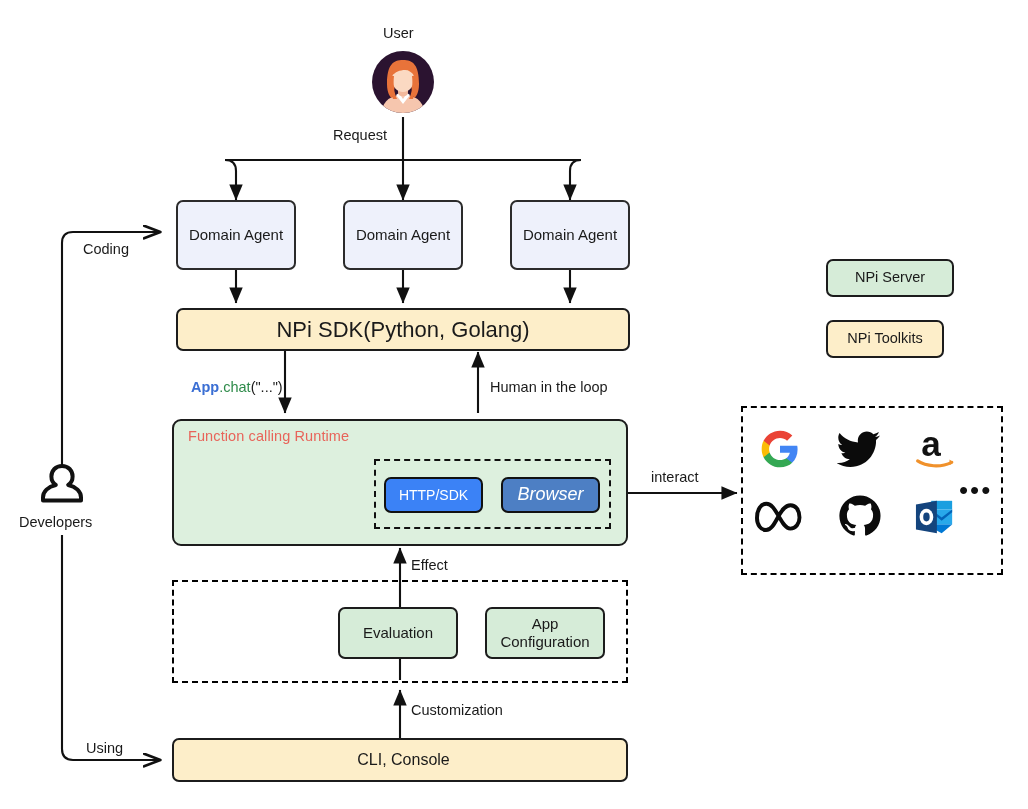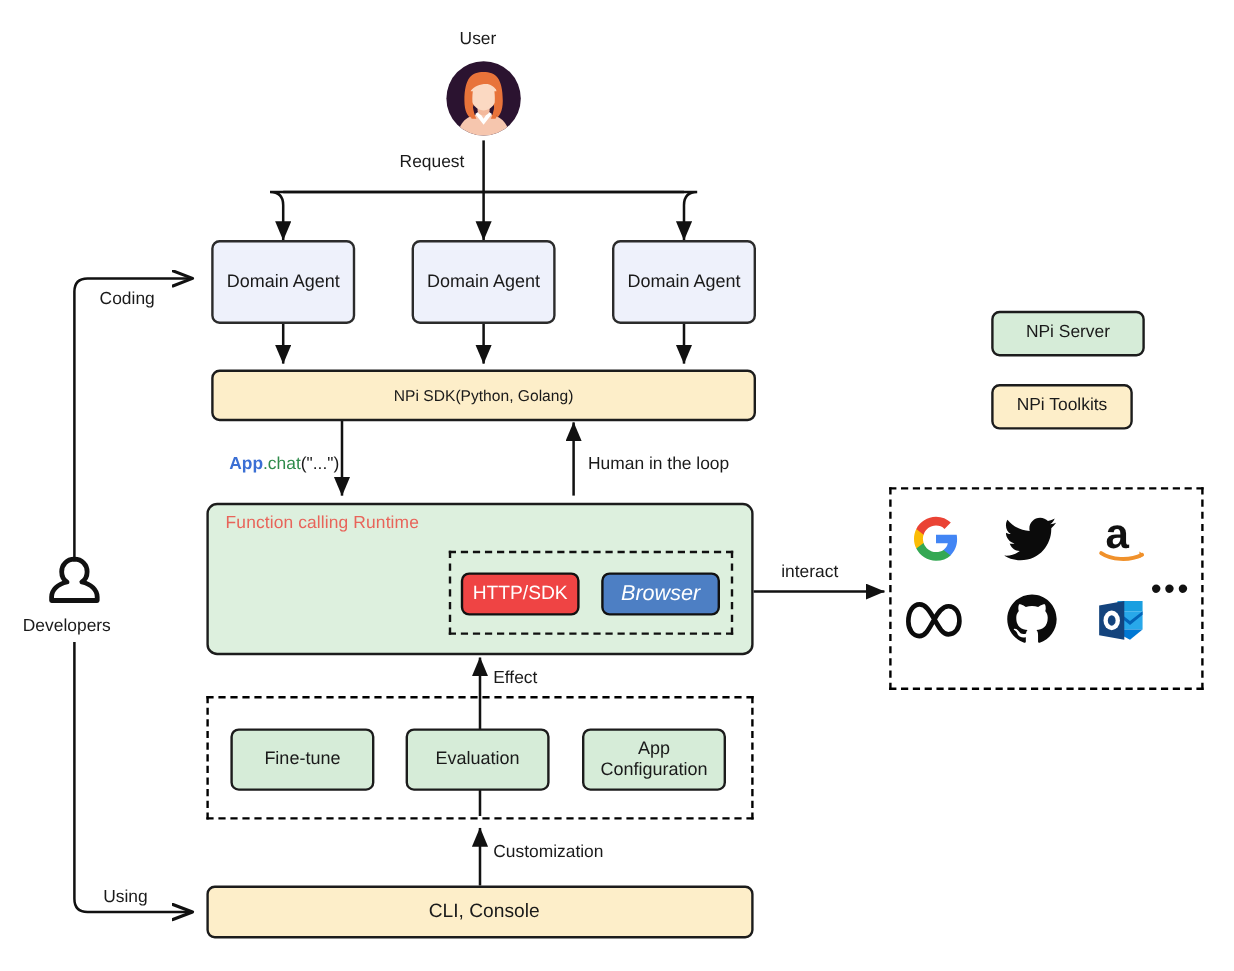--- a/index.html
+++ b/index.html
@@ -58,24 +58,24 @@
     align-items: flex-start;
     justify-content: flex-start;
   }
   .box-llm {
     background: #3d9a57;
     border-color: #111111;
     color: #ffffff;
     font-size: 15px;
   }
   .box-http {
-    background: #ef4444;
+    background: #3b82f6;
     border-color: #111111;
     color: #ffffff;
-    font-size: 16px;
+    font-size: 14px;
     text-align: center;
   }
   .box-browser {
     background: #4d7fc4;
     border-color: #111111;
     color: #ffffff;
     font-size: 18px;
     font-style: italic;
   }
   .box-green-sm {
@@ -231,21 +231,21 @@
   <div class="box box-agent" style="left:176px; top:200px; width:120px; height:70px;">
     <span>Domain Agent</span>
   </div>
   <div class="box box-agent" style="left:343px; top:200px; width:120px; height:70px;">
     <span>Domain Agent</span>
   </div>
   <div class="box box-agent" style="left:510px; top:200px; width:120px; height:70px;">
     <span>Domain Agent</span>
   </div>
 
-  <div class="box box-sdk" style="left:176px; top:308px; width:454px; height:43px; font-size:13px;">
+  <div class="box box-sdk" style="left:176px; top:308px; width:454px; height:43px; font-size:22px;">
     <span>NPi SDK(Python, Golang)</span>
   </div>
 
   <div class="code-label" style="left:191px; top:379px;">
     <span class="code-app">App</span><span class="code-chat">.chat</span><span class="code-rest">("...")</span>
   </div>
 
   <div class="label" style="left:490px; top:379px;">Human in the loop</div>
 
   <div class="box box-runtime" style="left:172px; top:419px; width:456px; height:127px;">
@@ -261,23 +261,20 @@
   <div class="box box-browser" style="left:501px; top:477px; width:99px; height:36px;">
     <span>Browser</span>
   </div>
 
   <div class="label" style="left:651px; top:469px;">interact</div>
 
   <div class="label" style="left:411px; top:557px;">Effect</div>
 
   <div class="dashed" style="left:172px; top:580px; width:456px; height:103px;"></div>
 
-  <div class="box box-green-sm" style="left:192px; top:607px; width:120px; height:52px;">
-    <span>Fine-tune</span>
-  </div>
   <div class="box box-green-sm" style="left:338px; top:607px; width:120px; height:52px;">
     <span>Evaluation</span>
   </div>
   <div class="box box-green-sm" style="left:485px; top:607px; width:120px; height:52px; flex-direction:column; line-height:1.22;">
     <span>App</span>
     <span>Configuration</span>
   </div>
 
   <div class="label" style="left:411px; top:702px;">Customization</div>
 

